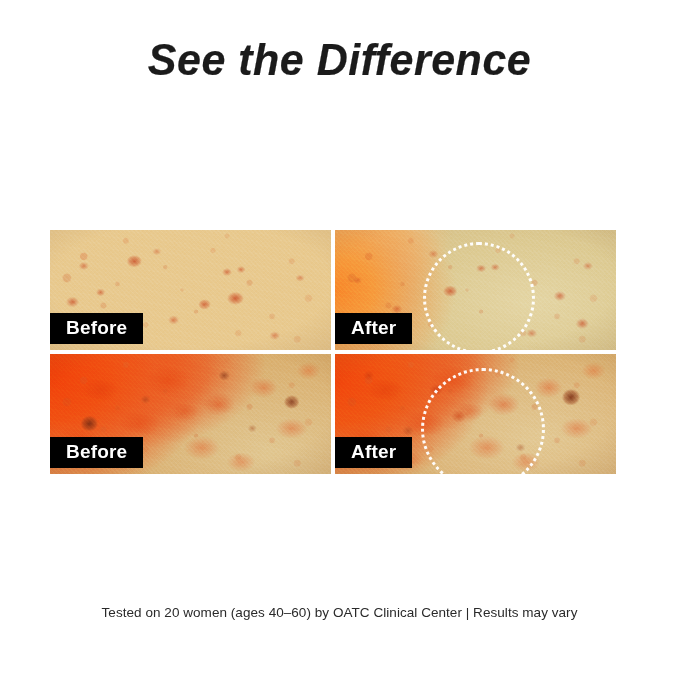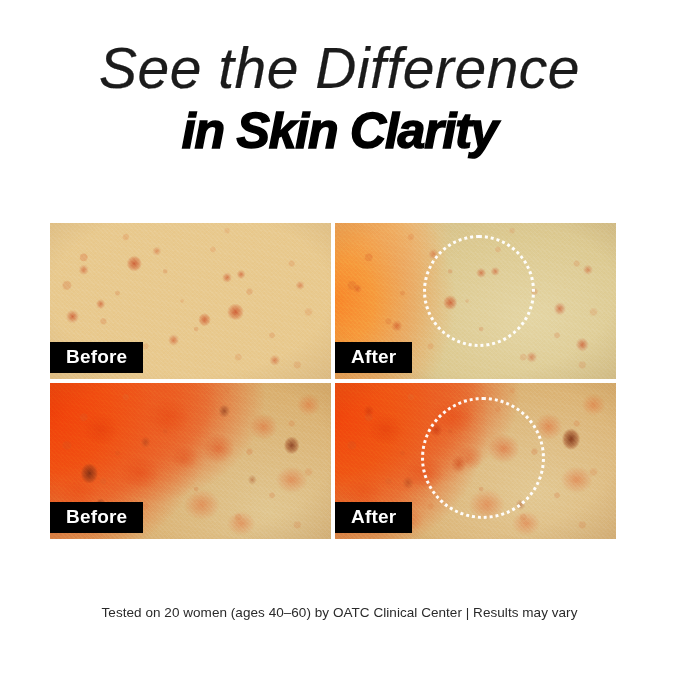--- a/index.html
+++ b/index.html
@@ -26,22 +26,22 @@
     position: absolute;
     left: 0;
     top: 38px;
     width: 679px;
     text-align: center;
   }
   .headline-line1 {
     display: block;
     font-family: "Liberation Sans", sans-serif;
     font-style: italic;
-    font-weight: 400;
-    font-size: 57px;
+    font-weight: 700;
+    font-size: 43px;
     line-height: 1.06;
     letter-spacing: 0.5px;
     color: #1b1b1b;
     -webkit-text-stroke: 0.2px #1b1b1b;
     transform: scaleY(1.02);
   }
   .headline-line2 {
     display: block;
     font-family: "Liberation Sans", sans-serif;
     font-style: italic;
@@ -51,23 +51,23 @@
     letter-spacing: -1.2px;
     color: #000000;
     margin-top: 6px;
     -webkit-text-stroke: 1.5px #000000;
   }
 
   
   .grid {
     position: absolute;
     left: 50px;
-    top: 223px;
+    top: 230px;
     width: 566px;
-    height: 316px;
+    height: 244px;
     display: grid;
     grid-template-columns: 1fr 1fr;
     grid-template-rows: 1fr 1fr;
     column-gap: 4px;
     row-gap: 4px;
     background: #ffffff;
   }
 
   .panel {
     position: relative;
@@ -279,21 +279,20 @@
     letter-spacing: 0.05px;
   }
 </style>
 </head>
 <body>
 
 <div class="poster">
 
   <div class="headline">
     <span class="headline-line1">See the Difference</span>
-    <span class="headline-line2">in Skin Clarity</span>
   </div>
 
   <div class="grid">
 
     <div class="panel">
       <div class="skin skin-top-base"></div>
       <div class="speckle"></div>
       <div class="spots-tl"></div>
       <div class="grain"></div>
       <div class="vignette"></div>

